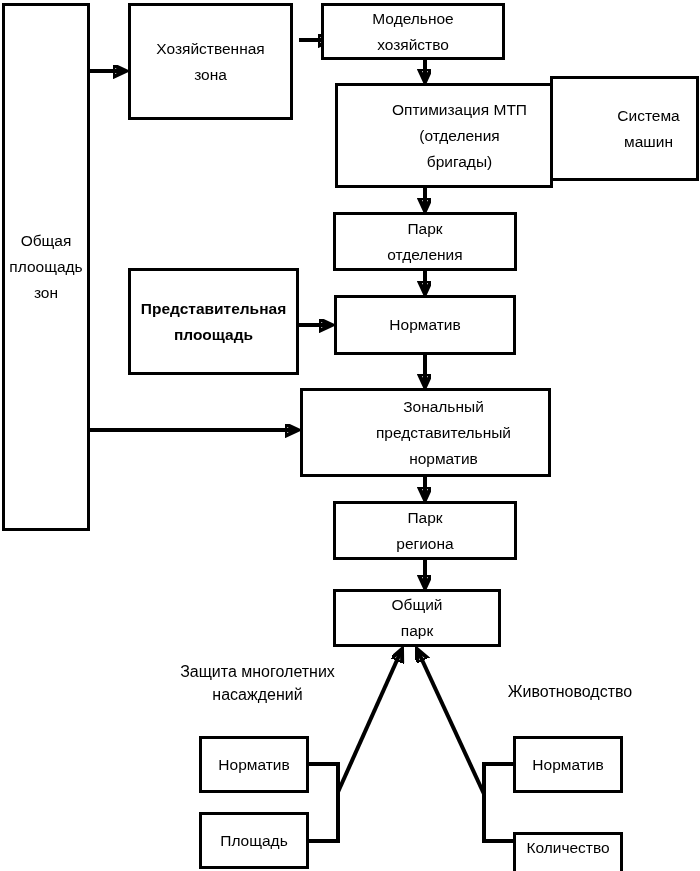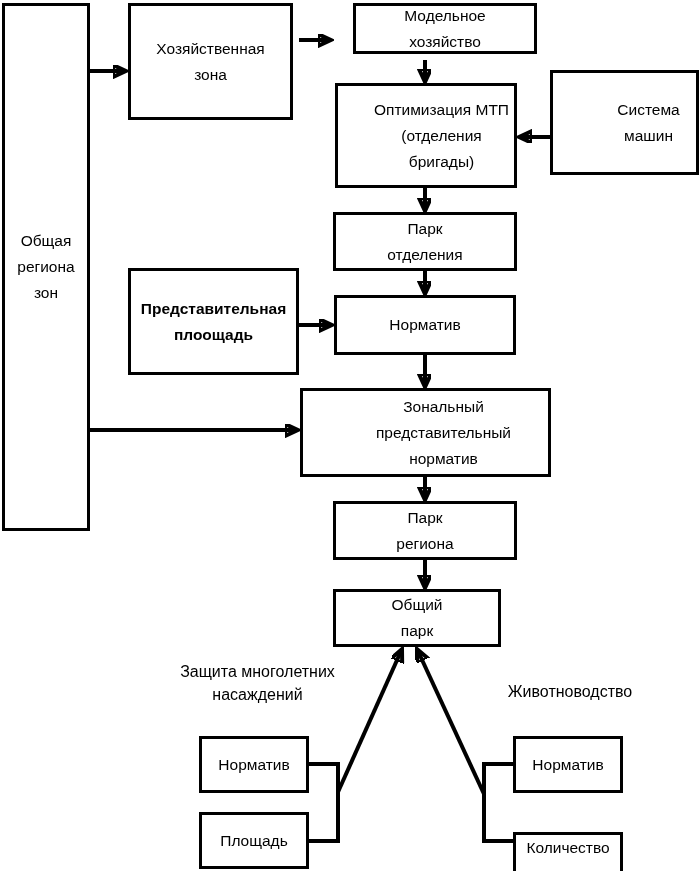--- a/index.html
+++ b/index.html
@@ -46,34 +46,34 @@
     <line x1="425" y1="560" x2="425" y2="588" marker-end="url(#arrow)"></line>
 
     <path d="M309,764 H338 V841 H309"></path>
     <line x1="338" y1="792" x2="402" y2="649" marker-end="url(#arrow)"></line>
 
     <path d="M513,764 H484 V841 H513"></path>
     <line x1="484" y1="794" x2="417" y2="649" marker-end="url(#arrow)"></line>
   </svg>
 
   <div class="box" style="left:2px; top:3px; width:88px; height:528px;">Общая
-региона
+плоощадь
 зон</div>
 
   <div class="box" style="left:128px; top:3px; width:165px; height:117px;">Хозяйственная
 зона</div>
 
-  <div class="box" style="left:353px; top:3px; width:184px; height:51px;">Модельное
+  <div class="box" style="left:321px; top:3px; width:184px; height:57px;">Модельное
 хозяйство</div>
 
-  <div class="box" style="left:335px; top:83px; width:182px; height:105px;padding-left:31px;">Оптимизация МТП
+  <div class="box" style="left:335px; top:83px; width:218px; height:105px;padding-left:31px;">Оптимизация МТП
 (отделения
 бригады)</div>
 
-  <div class="box" style="left:550px; top:70px; width:149px; height:105px;padding-left:48px;">Система
+  <div class="box" style="left:550px; top:76px; width:149px; height:105px;padding-left:48px;">Система
 машин</div>
 
   <div class="box" style="left:333px; top:212px; width:184px; height:59px;">Парк
 отделения</div>
 
   <div class="box" style="left:128px; top:268px; width:171px; height:107px;font-weight:bold;">Представительная
 плоощадь</div>
 
   <div class="box" style="left:334px; top:295px; width:182px; height:60px;">Норматив</div>
 

